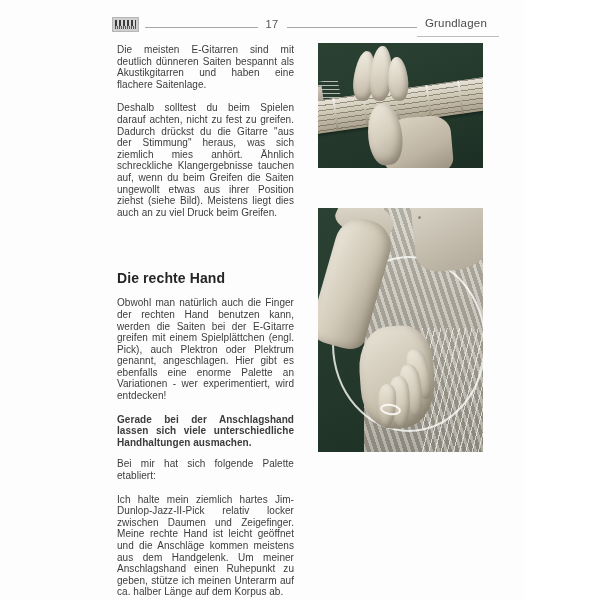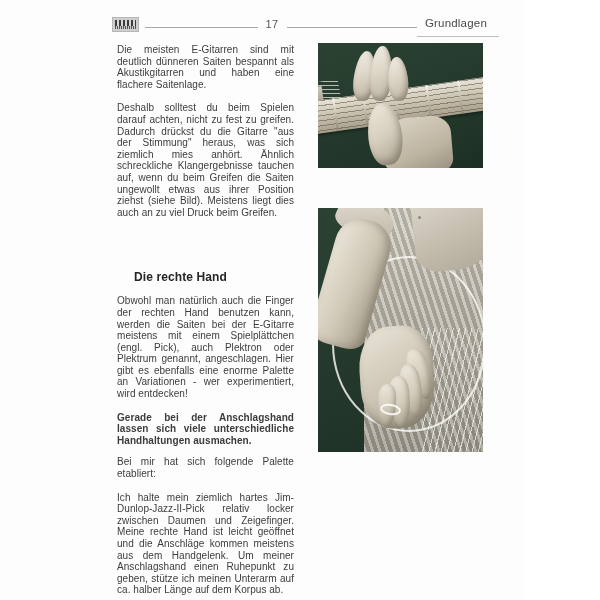--- a/index.html
+++ b/index.html
@@ -115,22 +115,22 @@
   .col p {
     margin: 0 8px 12px 0;
     font-size: 10px;
     line-height: 11.6px;
     text-align: justify;
     color: #3c3c3c;
     letter-spacing: 0.05px;
   }
   .col p.tight { margin-bottom: 0; font-weight: bold; }
   .col h2 {
-    margin: 0 0 11px 17px;
-    font-size: 12px;
+    margin: 0 0 11px 0;
+    font-size: 14px;
     font-weight: bold;
     color: #262626;
     letter-spacing: 0.1px;
   }
   .spacer-heading { height: 40px; }
   .spacer-sm { height: 10px; }
 
   
   .photo {
     position: absolute;
@@ -365,21 +365,21 @@
   <div class="col">
 
     <p>Die meisten E-Gitarren sind mit deutlich dünneren Saiten bespannt als Akustikgitarren und haben eine flachere Saitenlage.</p>
 
     <p>Deshalb solltest du beim Spielen darauf achten, nicht zu fest zu greifen. Dadurch drückst du die Gitarre "aus der Stimmung" heraus, was sich ziemlich mies anhört. Ähnlich schreckliche Klangergebnisse tauchen auf, wenn du beim Greifen die Saiten ungewollt etwas aus ihrer Position ziehst (siehe Bild). Meistens liegt dies auch an zu viel Druck beim Greifen.</p>
 
     <div class="spacer-heading"></div>
 
     <h2>Die rechte Hand</h2>
 
-    <p>Obwohl man natürlich auch die Finger der rechten Hand benutzen kann, werden die Saiten bei der E-Gitarre meistens mit einem Spielplättchen (engl. Pick), auch Plektron oder Plektrum genannt, angeschlagen. Hier gibt es ebenfalls eine enorme Palette an Variationen - wer experimentiert, wird entdecken!</p>
+    <p>Obwohl man natürlich auch die Finger der rechten Hand benutzen kann, werden die Saiten bei der E-Gitarre greifen mit einem Spielplättchen (engl. Pick), auch Plektron oder Plektrum genannt, angeschlagen. Hier gibt es ebenfalls eine enorme Palette an Variationen - wer experimentiert, wird entdecken!</p>
 
     <p class="tight">Gerade bei der Anschlagshand lassen sich viele unterschiedliche Handhaltungen ausmachen.</p>
 
     <div class="spacer-sm"></div>
 
     <p>Bei mir hat sich folgende Palette etabliert:</p>
 
     <p>Ich halte mein ziemlich hartes Jim-Dunlop-Jazz-II-Pick relativ locker zwischen Daumen und Zeigefinger. Meine rechte Hand ist leicht geöffnet und die Anschläge kommen meistens aus dem Handgelenk. Um meiner Anschlagshand einen Ruhepunkt zu geben, stütze ich meinen Unterarm auf ca. halber Länge auf dem Korpus ab.</p>
   </div>
 

